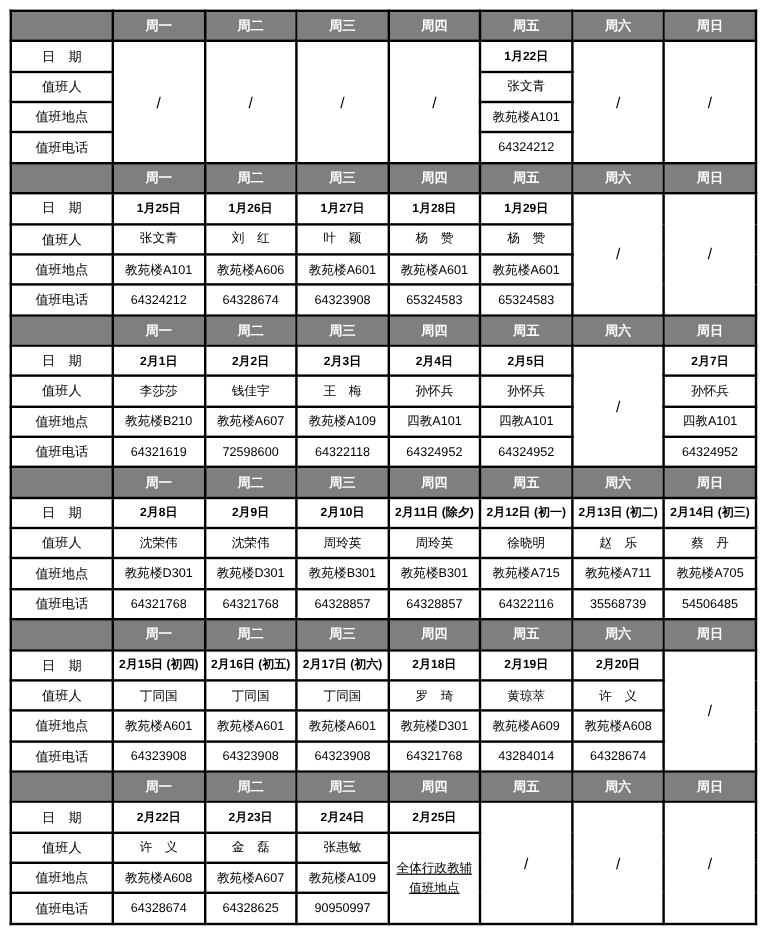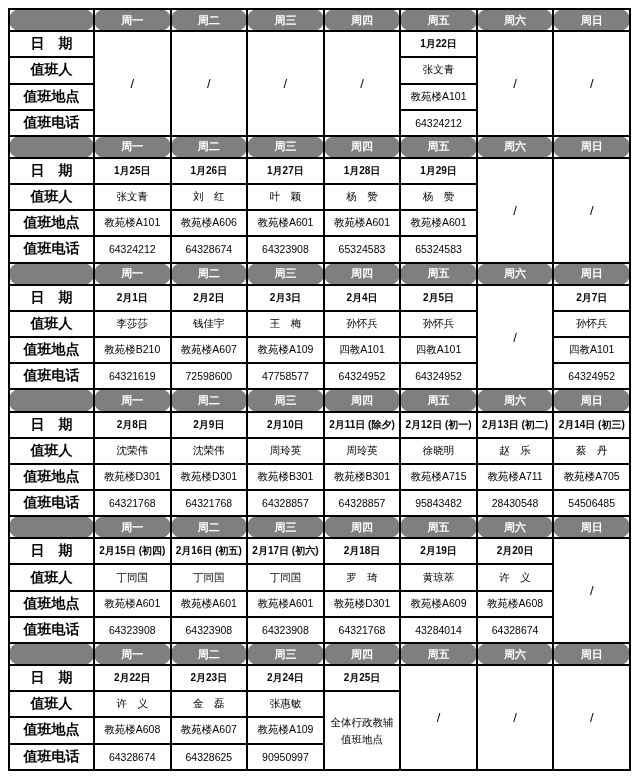--- a/index.html
+++ b/index.html
@@ -30,44 +30,44 @@
     vertical-align: middle;
     padding: 0 1px;
     overflow: hidden;
     color: #000000;
   }
   tr.hdr th {
     background: #7f7f7f;
     color: #ffffff;
     font-size: 11px;
     font-weight: bold;
-    border-radius: 11px;
   }
   td.label {
-    font-weight: bold;
-    font-size: 14px;
+    font-weight: normal;
+    font-size: 11px;
     white-space: nowrap;
   }
   td.date {
     font-weight: bold;
     font-size: 10px;
     white-space: nowrap;
   }
   td.data {
     font-size: 10.5px;
     font-weight: normal;
     white-space: nowrap;
   }
   td.slash {
     font-size: 13px;
     font-weight: normal;
   }
   td.note {
     font-size: 10.5px;
     line-height: 1.55;
+    text-decoration: underline;
   }
 </style>
 </head>
 <body>
 
 <div class="page">
   <table class="duty">
     <colgroup>
       <col style="width:85px">
       <col>
@@ -190,21 +190,21 @@
           <td class="data">教苑楼A607</td>
           <td class="data">教苑楼A109</td>
           <td class="data">四教A101</td>
           <td class="data">四教A101</td>
           <td class="data">四教A101</td>
         </tr>
         <tr>
           <td class="label">值班电话</td>
           <td class="data">64321619</td>
           <td class="data">72598600</td>
-          <td class="data">47758577</td>
+          <td class="data">64322118</td>
           <td class="data">64324952</td>
           <td class="data">64324952</td>
           <td class="data">64324952</td>
         </tr>
         <tr class="hdr">
           <th style="background: rgb(127, 127, 127); color: rgb(255, 255, 255);"></th>
           <th style="background: rgb(127, 127, 127); color: rgb(255, 255, 255);">周一</th>
           <th style="background: rgb(127, 127, 127); color: rgb(255, 255, 255);">周二</th>
           <th style="background: rgb(127, 127, 127); color: rgb(255, 255, 255);">周三</th>
           <th style="background: rgb(127, 127, 127); color: rgb(255, 255, 255);">周四</th>
@@ -241,22 +241,22 @@
           <td class="data">教苑楼A715</td>
           <td class="data">教苑楼A711</td>
           <td class="data">教苑楼A705</td>
         </tr>
         <tr>
           <td class="label">值班电话</td>
           <td class="data">64321768</td>
           <td class="data">64321768</td>
           <td class="data">64328857</td>
           <td class="data">64328857</td>
-          <td class="data">95843482</td>
-          <td class="data">28430548</td>
+          <td class="data">64322116</td>
+          <td class="data">35568739</td>
           <td class="data">54506485</td>
         </tr>
         <tr class="hdr">
           <th style="background: rgb(127, 127, 127); color: rgb(255, 255, 255);"></th>
           <th style="background: rgb(127, 127, 127); color: rgb(255, 255, 255);">周一</th>
           <th style="background: rgb(127, 127, 127); color: rgb(255, 255, 255);">周二</th>
           <th style="background: rgb(127, 127, 127); color: rgb(255, 255, 255);">周三</th>
           <th style="background: rgb(127, 127, 127); color: rgb(255, 255, 255);">周四</th>
           <th style="background: rgb(127, 127, 127); color: rgb(255, 255, 255);">周五</th>
           <th style="background: rgb(127, 127, 127); color: rgb(255, 255, 255);">周六</th>

